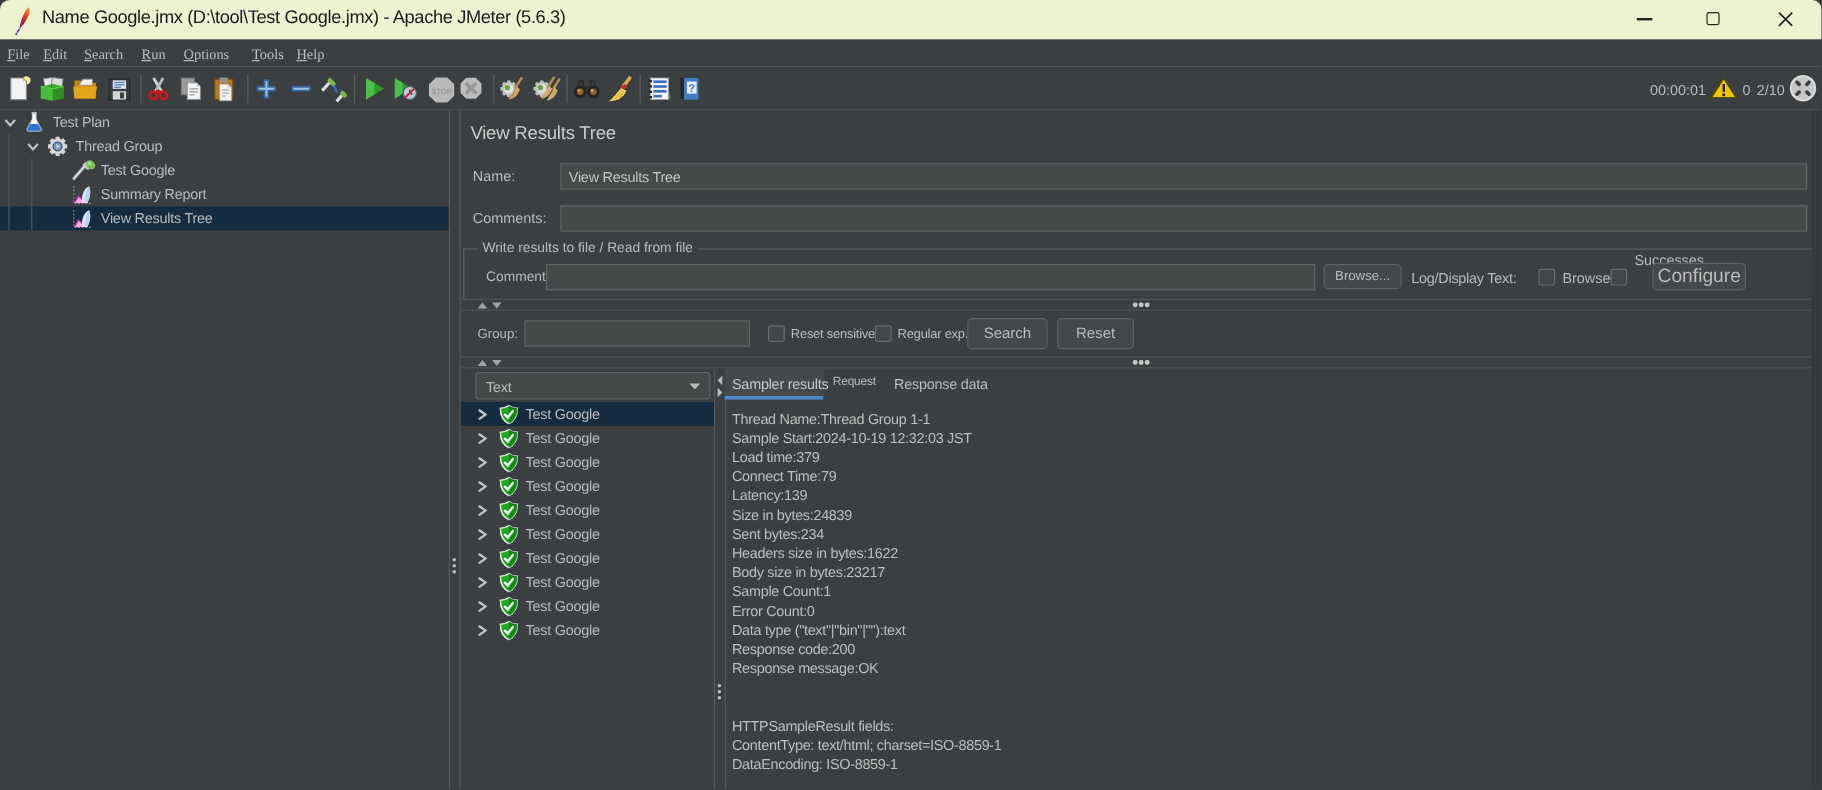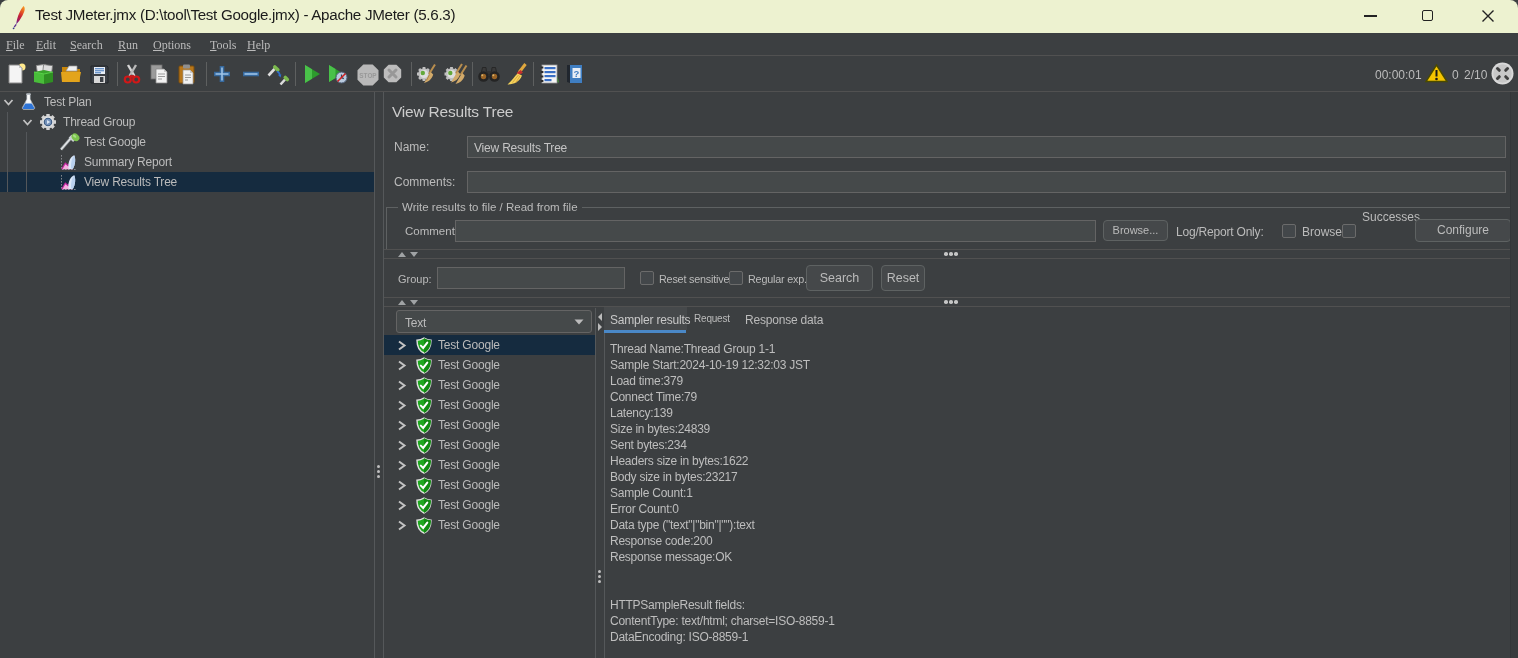--- a/index.html
+++ b/index.html
@@ -54,21 +54,21 @@
       <stop offset="0.35" stop-color="#e04a26"></stop>
       <stop offset="0.6" stop-color="#c2203a"></stop>
       <stop offset="0.85" stop-color="#a01a60"></stop>
       <stop offset="1" stop-color="#6b2a8c"></stop>
     </linearGradient>
   </defs>
   <path d="M13.5 2 C15.5 3.5 15 7 12.5 11.5 C10.5 15.2 8.5 18 6.2 20.3 C6.6 16.5 7.6 12.8 9.3 9 C10.6 6.1 12 3.7 13.5 2 Z" fill="url(#fg)"></path>
   <path d="M6.2 20.3 L4.2 23.2" stroke="#5b2d8e" stroke-width="1.3" fill="none"></path>
   <circle cx="3.6" cy="24.3" r="0.9" fill="#333a8e"></circle>
 </svg>
-<div class="abs" id="titletext">Test JMeter.jmx (D:\tool\Test Google.jmx) - Apache JMeter (5.6.3)</div>
+<div class="abs" id="titletext">Name Google.jmx (D:\tool\Test Google.jmx) - Apache JMeter (5.6.3)</div>
 
 <div class="abs" style="left:1364px;top:15px;width:13px;height:1.5px;background:#222"></div>
 <div class="abs" style="left:1422px;top:10px;width:11px;height:11px;border:1.5px solid #222;border-radius:2px"></div>
 <svg class="abs" style="left:1481px;top:9px" width="14" height="14" viewBox="0 0 14 14">
   <path d="M1.5 1.5 L12.5 12.5 M12.5 1.5 L1.5 12.5" stroke="#222" stroke-width="1.4"></path>
 </svg>
 
 <div class="abs" id="menubar"></div>
 <span class="mi" style="left:6px"><u>F</u>ile</span>
 <span class="mi" style="left:36px"><u>E</u>dit</span>
@@ -349,41 +349,41 @@
 </div>
 
 <div class="abs txt" style="left:394px;top:175px">Comments:</div>
 <div class="abs field" style="left:467px;top:171px;width:1039px;height:22px"></div>
 
 <div class="abs" style="left:386px;top:207px;width:1126px;height:42px;border:1px solid #5E6162;border-bottom:none"></div>
 <div class="abs txt" style="left:398px;top:201px;background:#3C3F41;padding:0 4px;font-size:11.5px">Write results to file / Read from file</div>
 <div class="abs txt" style="left:405px;top:225px;font-size:11.5px">Comments</div>
 <div class="abs field" style="left:455px;top:220px;width:641px;height:22px"></div>
 <div class="abs btn" style="left:1103px;top:220px;width:65px;height:21px;font-size:11px;line-height:19px">Browse...</div>
-<div class="abs txt" style="left:1176px;top:225px;font-size:12px;letter-spacing:-0.2px">Log/Report Only:</div>
+<div class="abs txt" style="left:1176px;top:225px;font-size:12px;letter-spacing:-0.2px">Log/Display Text:</div>
 <div class="abs cb" style="left:1282px;top:224px"></div>
 <div class="abs txt" style="left:1302px;top:225px">Browse</div>
 <div class="abs cb" style="left:1342px;top:224px"></div>
 <div class="abs txt" style="left:1362px;top:210px">Successes</div>
-<div class="abs btn" style="left:1415px;top:219px;width:96px;height:23px;font-size:12px;line-height:21px">Configure</div>
+<div class="abs btn" style="left:1377px;top:219px;width:78px;height:23px;font-size:16px;line-height:21px">Configure</div>
 
 <div class="hline" style="left:384px;top:249px;width:1126px"></div>
 <div class="spup" style="left:398px;top:252px"></div>
 <div class="spdn" style="left:410px;top:252px"></div>
 <div class="hdots" style="left:944px;top:252px"><i></i><i></i><i></i></div>
 <div class="hline" style="left:384px;top:258px;width:1126px"></div>
 
 <div class="abs txt" style="left:398px;top:273px;font-size:11px">Group:</div>
 <div class="abs field" style="left:437px;top:267px;width:188px;height:22px"></div>
 <div class="abs cb" style="left:640px;top:271px"></div>
 <div class="abs txt" style="left:659px;top:273px;font-size:10.8px;letter-spacing:-0.2px">Reset sensitive</div>
 <div class="abs cb" style="left:729px;top:271px"></div>
 <div class="abs txt" style="left:748px;top:273px;font-size:10.8px;letter-spacing:-0.2px">Regular exp.</div>
 <div class="abs btn" style="left:806px;top:265px;width:67px;height:26px;font-size:12.5px;line-height:24px">Search</div>
-<div class="abs btn" style="left:881px;top:265px;width:44px;height:26px;font-size:12.5px;line-height:24px">Reset</div>
+<div class="abs btn" style="left:881px;top:265px;width:64px;height:26px;font-size:12.5px;line-height:24px">Reset</div>
 
 <div class="hline" style="left:384px;top:297px;width:1126px"></div>
 <div class="spup" style="left:398px;top:300px"></div>
 <div class="spdn" style="left:410px;top:300px"></div>
 <div class="hdots" style="left:944px;top:300px"><i></i><i></i><i></i></div>
 <div class="hline" style="left:384px;top:306px;width:1126px"></div>
 
 <div class="abs field" style="left:396px;top:310px;width:196px;height:23px;border-radius:3px">
   <div class="txt" style="margin:5px 0 0 8px;font-size:12px;letter-spacing:-0.2px">Text</div>
 </div>

